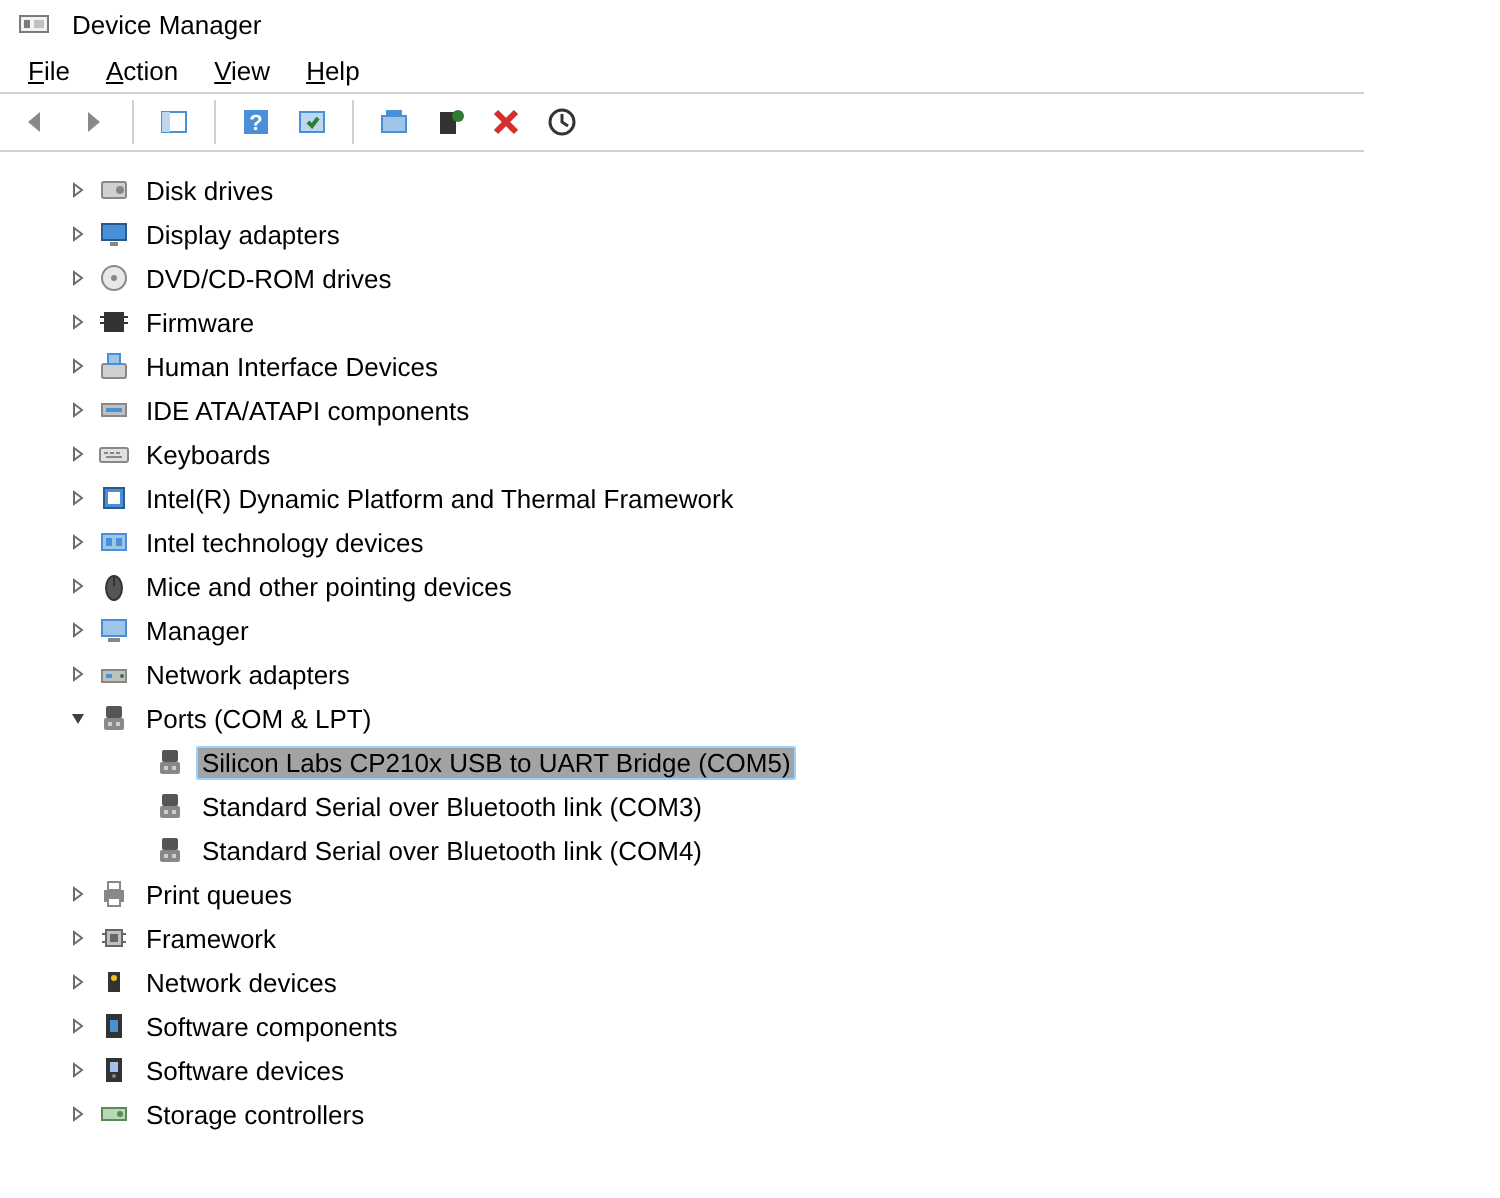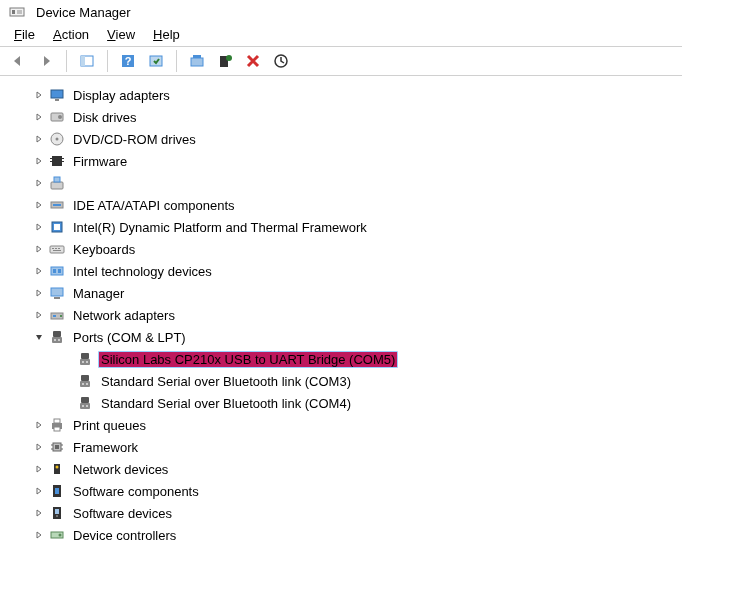--- a/index.html
+++ b/index.html
@@ -1,32 +1,32 @@
 <!DOCTYPE html>
 <html><head>
   <meta charset="utf-8">
   <style>
     * { box-sizing: border-box; margin: 0; padding: 0; }
     body { font-family: "Segoe UI", Tahoma, sans-serif; font-size: 13px; background: #fff; color: #000; user-select: none; }
     .window { width: 682px; height: 599px; background: #fff; display: flex; flex-direction: column; overflow: hidden; }
     .titlebar { display: flex; align-items: center; padding: 4px 8px; gap: 6px; height: 24px; }
     .titlebar .title { font-size: 13px; }
-    .menubar { display: flex; gap: 2px; padding: 1px 6px; height: 22px; }
+    .menubar { display: flex; gap: 2px; padding: 1px 6px; height: 22px; align-items: center; }
     .menu-item { padding: 2px 8px; cursor: default; }
     .menu-item .ul { text-decoration: underline; }
     .toolbar { display: flex; gap: 4px; padding: 3px 6px; border-top: 1px solid #d0d0d0; border-bottom: 1px solid #d0d0d0; height: 30px; align-items: center; }
     .tbtn { width: 24px; height: 24px; display: flex; align-items: center; justify-content: center; border: 1px solid transparent; }
     .sep { width: 1px; height: 22px; background: #d0d0d0; margin: 0 4px; }
     .tree { flex: 1; overflow: auto; padding: 8px 4px; }
     .row { display: flex; align-items: center; height: 22px; white-space: nowrap; }
     .expander { width: 14px; height: 14px; display: inline-flex; align-items: center; justify-content: center; color: #6b6b6b; font-size: 10px; margin-right: 2px; cursor: pointer; }
     .expander.blank { visibility: hidden; }
     .node-icon { width: 18px; height: 16px; display: inline-flex; align-items: center; justify-content: center; margin-right: 4px; }
     .label { padding: 1px 3px; }
-    .label.selected { background: #be185d; border: 1px solid #99d1ff; padding: 0 2px; border-radius: 1px; }
+    .label.selected { background: #a3a3a3; border: 1px solid #99d1ff; padding: 0 2px; border-radius: 1px; }
     .indent-1 { margin-left: 28px; }
     .indent-2 { margin-left: 56px; }
     svg { display: block; }
   </style>
 </head>
 <body>
 
 <div class="window">
   <div class="titlebar">
     <span class="node-icon">
@@ -105,39 +105,39 @@
 
   <div class="tree" id="tree">
       <div class="row indent-1">
         <span class="expander">
           <svg width="8" height="8" viewBox="0 0 8 8">
             <path d="M2 1 L6 4 L2 7 Z" fill="none" stroke="#6b6b6b"></path>
           </svg>
         </span>
         <span class="node-icon">
           <svg width="16" height="16" viewBox="0 0 16 16">
+            <rect x="2" y="4" width="12" height="8" rx="1" fill="#d0d0d0" stroke="#888"></rect>
+            <circle cx="11" cy="8" r="2" fill="#888"></circle>
+          </svg>
+        </span>
+        <span class="label">Disk drives</span>
+      </div>
+      <div class="row indent-1">
+        <span class="expander">
+          <svg width="8" height="8" viewBox="0 0 8 8">
+            <path d="M2 1 L6 4 L2 7 Z" fill="none" stroke="#6b6b6b"></path>
+          </svg>
+        </span>
+        <span class="node-icon">
+          <svg width="16" height="16" viewBox="0 0 16 16">
             <rect x="2" y="3" width="12" height="8" fill="#4a90d9" stroke="#2a5a8a"></rect>
             <rect x="6" y="12" width="4" height="2" fill="#888"></rect>
           </svg>
         </span>
         <span class="label">Display adapters</span>
-      </div>
-      <div class="row indent-1">
-        <span class="expander">
-          <svg width="8" height="8" viewBox="0 0 8 8">
-            <path d="M2 1 L6 4 L2 7 Z" fill="none" stroke="#6b6b6b"></path>
-          </svg>
-        </span>
-        <span class="node-icon">
-          <svg width="16" height="16" viewBox="0 0 16 16">
-            <rect x="2" y="4" width="12" height="8" rx="1" fill="#d0d0d0" stroke="#888"></rect>
-            <circle cx="11" cy="8" r="2" fill="#888"></circle>
-          </svg>
-        </span>
-        <span class="label">Disk drives</span>
       </div>
       <div class="row indent-1">
         <span class="expander">
           <svg width="8" height="8" viewBox="0 0 8 8">
             <path d="M2 1 L6 4 L2 7 Z" fill="none" stroke="#6b6b6b"></path>
           </svg>
         </span>
         <span class="node-icon">
           <svg width="16" height="16" viewBox="0 0 16 16">
             <circle cx="8" cy="8" r="6" fill="#e8e8e8" stroke="#888"></circle>
@@ -168,48 +168,35 @@
           <svg width="8" height="8" viewBox="0 0 8 8">
             <path d="M2 1 L6 4 L2 7 Z" fill="none" stroke="#6b6b6b"></path>
           </svg>
         </span>
         <span class="node-icon">
           <svg width="16" height="16" viewBox="0 0 16 16">
             <rect x="2" y="7" width="12" height="7" rx="1" fill="#d0d0d0" stroke="#888"></rect>
             <rect x="5" y="2" width="6" height="5" fill="#a0c4e8" stroke="#4a90d9"></rect>
           </svg>
         </span>
+        <span class="label">Human Interface Devices</span>
       </div>
       <div class="row indent-1">
         <span class="expander">
           <svg width="8" height="8" viewBox="0 0 8 8">
             <path d="M2 1 L6 4 L2 7 Z" fill="none" stroke="#6b6b6b"></path>
           </svg>
         </span>
         <span class="node-icon">
           <svg width="16" height="16" viewBox="0 0 16 16">
             <rect x="2" y="5" width="12" height="6" fill="#c0c0c0" stroke="#888"></rect>
             <rect x="4" y="7" width="8" height="2" fill="#4a90d9"></rect>
           </svg>
         </span>
         <span class="label">IDE ATA/ATAPI components</span>
-      </div>
-      <div class="row indent-1">
-        <span class="expander">
-          <svg width="8" height="8" viewBox="0 0 8 8">
-            <path d="M2 1 L6 4 L2 7 Z" fill="none" stroke="#6b6b6b"></path>
-          </svg>
-        </span>
-        <span class="node-icon">
-          <svg width="16" height="16" viewBox="0 0 16 16">
-            <rect x="3" y="3" width="10" height="10" fill="#4a90d9" stroke="#2a5a8a"></rect>
-            <rect x="5" y="5" width="6" height="6" fill="#fff"></rect>
-          </svg>
-        </span>
-        <span class="label">Intel(R) Dynamic Platform and Thermal Framework</span>
       </div>
       <div class="row indent-1">
         <span class="expander">
           <svg width="8" height="8" viewBox="0 0 8 8">
             <path d="M2 1 L6 4 L2 7 Z" fill="none" stroke="#6b6b6b"></path>
           </svg>
         </span>
         <span class="node-icon">
           <svg width="16" height="16" viewBox="0 0 16 16">
             <rect x="1" y="5" width="14" height="7" rx="1" fill="#e0e0e0" stroke="#888"></rect>
@@ -222,26 +209,54 @@
         <span class="label">Keyboards</span>
       </div>
       <div class="row indent-1">
         <span class="expander">
           <svg width="8" height="8" viewBox="0 0 8 8">
             <path d="M2 1 L6 4 L2 7 Z" fill="none" stroke="#6b6b6b"></path>
           </svg>
         </span>
         <span class="node-icon">
           <svg width="16" height="16" viewBox="0 0 16 16">
+            <rect x="3" y="3" width="10" height="10" fill="#4a90d9" stroke="#2a5a8a"></rect>
+            <rect x="5" y="5" width="6" height="6" fill="#fff"></rect>
+          </svg>
+        </span>
+        <span class="label">Intel(R) Dynamic Platform and Thermal Framework</span>
+      </div>
+      <div class="row indent-1">
+        <span class="expander">
+          <svg width="8" height="8" viewBox="0 0 8 8">
+            <path d="M2 1 L6 4 L2 7 Z" fill="none" stroke="#6b6b6b"></path>
+          </svg>
+        </span>
+        <span class="node-icon">
+          <svg width="16" height="16" viewBox="0 0 16 16">
             <rect x="2" y="4" width="12" height="8" fill="#a0c4e8" stroke="#4a90d9"></rect>
             <rect x="4" y="6" width="3" height="4" fill="#4a90d9"></rect>
             <rect x="9" y="6" width="3" height="4" fill="#4a90d9"></rect>
           </svg>
         </span>
         <span class="label">Intel technology devices</span>
+      </div>
+      <div class="row indent-1">
+        <span class="expander">
+          <svg width="8" height="8" viewBox="0 0 8 8">
+            <path d="M2 1 L6 4 L2 7 Z" fill="none" stroke="#6b6b6b"></path>
+          </svg>
+        </span>
+        <span class="node-icon">
+          <svg width="16" height="16" viewBox="0 0 16 16">
+            <ellipse cx="8" cy="9" rx="4" ry="6" fill="#555" stroke="#333"></ellipse>
+            <line x1="8" y1="3" x2="8" y2="8" stroke="#333"></line>
+          </svg>
+        </span>
+        <span class="label">Mice and other pointing devices</span>
       </div>
       <div class="row indent-1">
         <span class="expander">
           <svg width="8" height="8" viewBox="0 0 8 8">
             <path d="M2 1 L6 4 L2 7 Z" fill="none" stroke="#6b6b6b"></path>
           </svg>
         </span>
         <span class="node-icon">
           <svg width="16" height="16" viewBox="0 0 16 16">
             <rect x="2" y="3" width="12" height="8" fill="#a0c4e8" stroke="#4a90d9"></rect>
@@ -398,16 +413,16 @@
           <svg width="8" height="8" viewBox="0 0 8 8">
             <path d="M2 1 L6 4 L2 7 Z" fill="none" stroke="#6b6b6b"></path>
           </svg>
         </span>
         <span class="node-icon">
           <svg width="16" height="16" viewBox="0 0 16 16">
             <rect x="2" y="5" width="12" height="6" fill="#b8d8b8" stroke="#5a8a5a"></rect>
             <circle cx="11" cy="8" r="1.5" fill="#5a8a5a"></circle>
           </svg>
         </span>
-        <span class="label">Device controllers</span>
+        <span class="label">Storage controllers</span>
       </div>
     </div>
 </div>
 
 </body></html>

